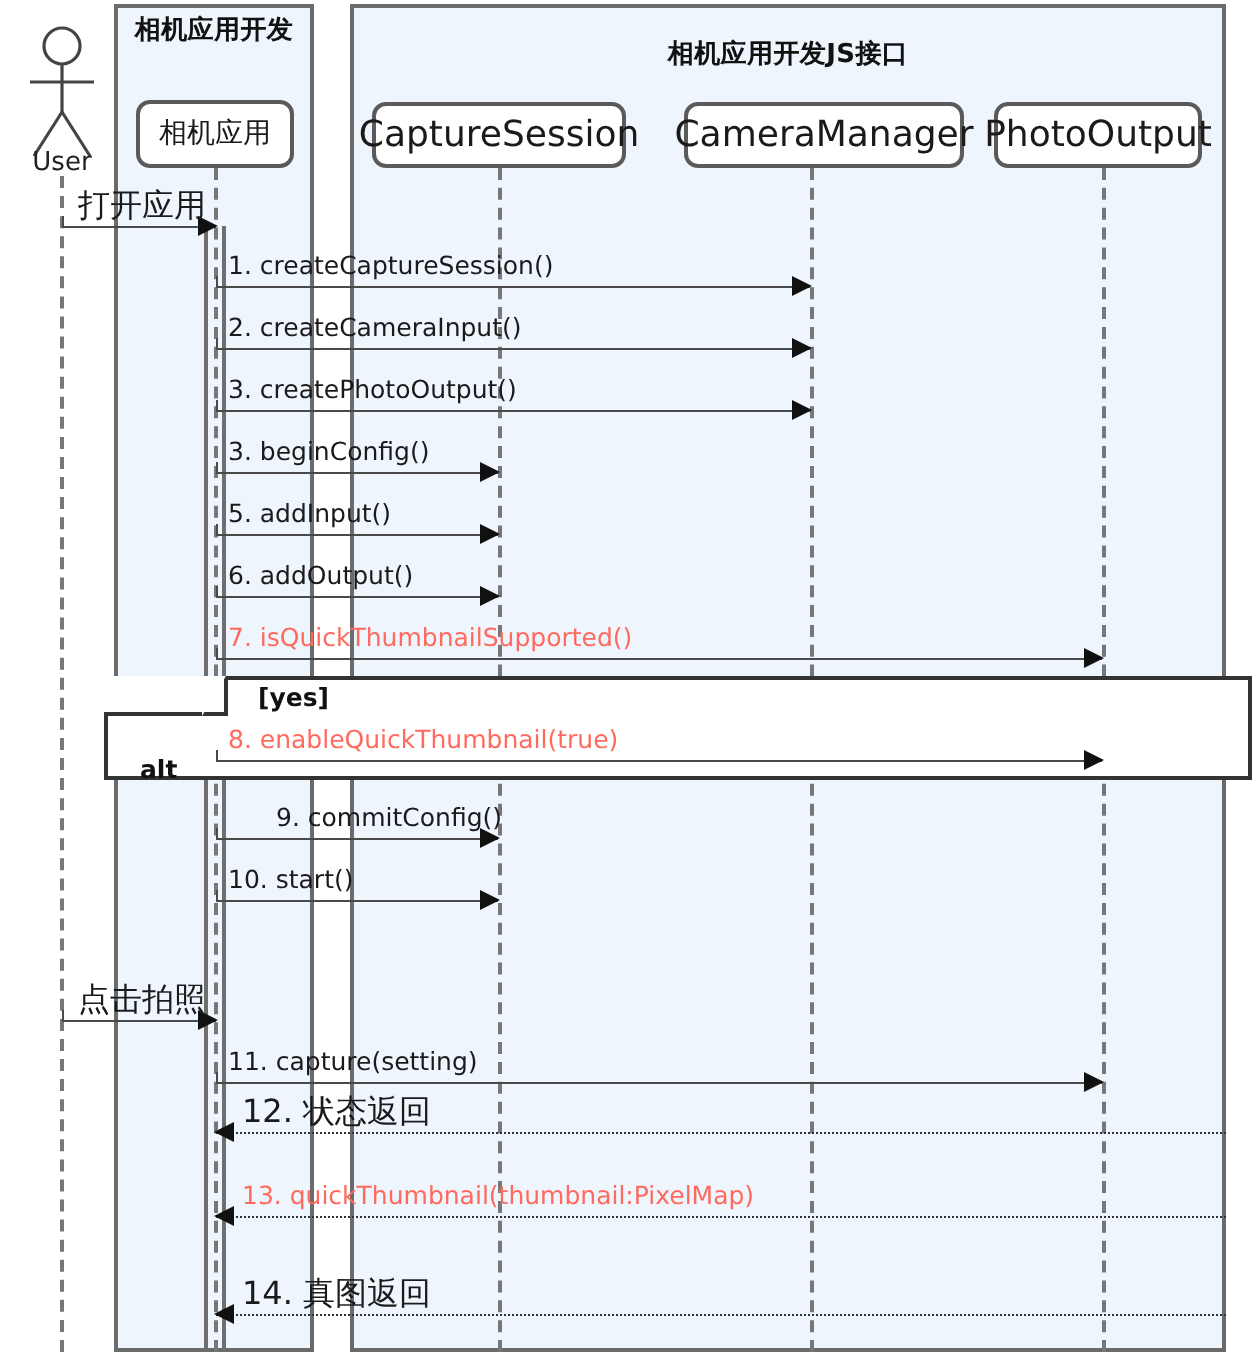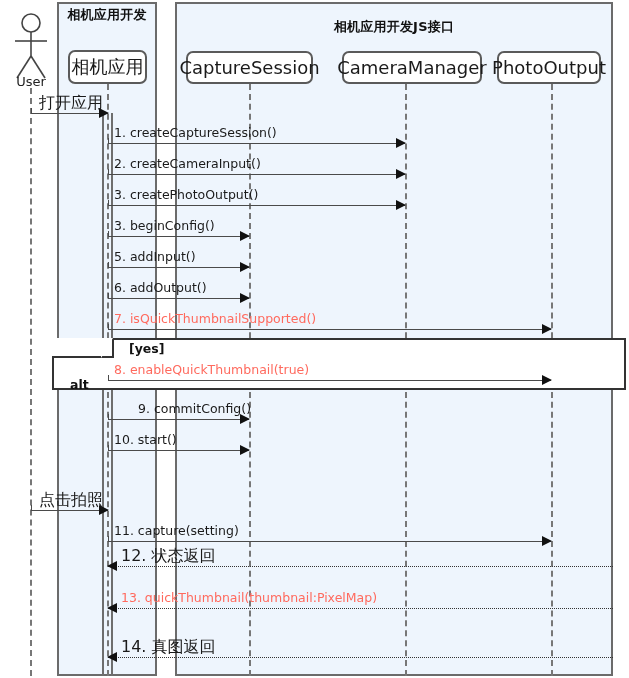--- a/index.html
+++ b/index.html
@@ -8,21 +8,21 @@
 
   
   .group{position:absolute;background:#eef5fd;border:2px solid #6b6b6b;box-sizing:border-box;}
   .group-title{position:absolute;text-align:center;font-weight:bold;font-size:13px;color:#111;
                 font-family:"DejaVu Sans","Liberation Sans",sans-serif;letter-spacing:.2px;}
 
   
   .plbox{position:absolute;box-sizing:border-box;background:#ffffff;border:2px solid #5a5a5a;
          border-radius:7px;display:flex;align-items:center;justify-content:center;
          font-size:18px;color:#1a1a1a;white-space:nowrap;}
-  .plbox.cjk{font-size:18px;font-weight:normal;}
+  .plbox.cjk{font-size:14px;font-weight:normal;}
 
   
   .lifeline{position:absolute;width:0;border-left:2px dashed #777;}
   .act-plain{position:absolute;background:transparent;border-left:2px solid #6e6e6e;border-right:2px solid #6e6e6e;box-sizing:border-box;}
 
   
   .msg{position:absolute;height:0;}
   .msg .line{position:absolute;left:0;right:0;top:0;border-top:1.5px solid #4a4a4a;}
   .msg.ret .line{border-top:1.6px dotted #333;}
   .msg .tick{position:absolute;left:0;top:-5px;width:0;height:6px;border-left:1.5px solid #4a4a4a;}

